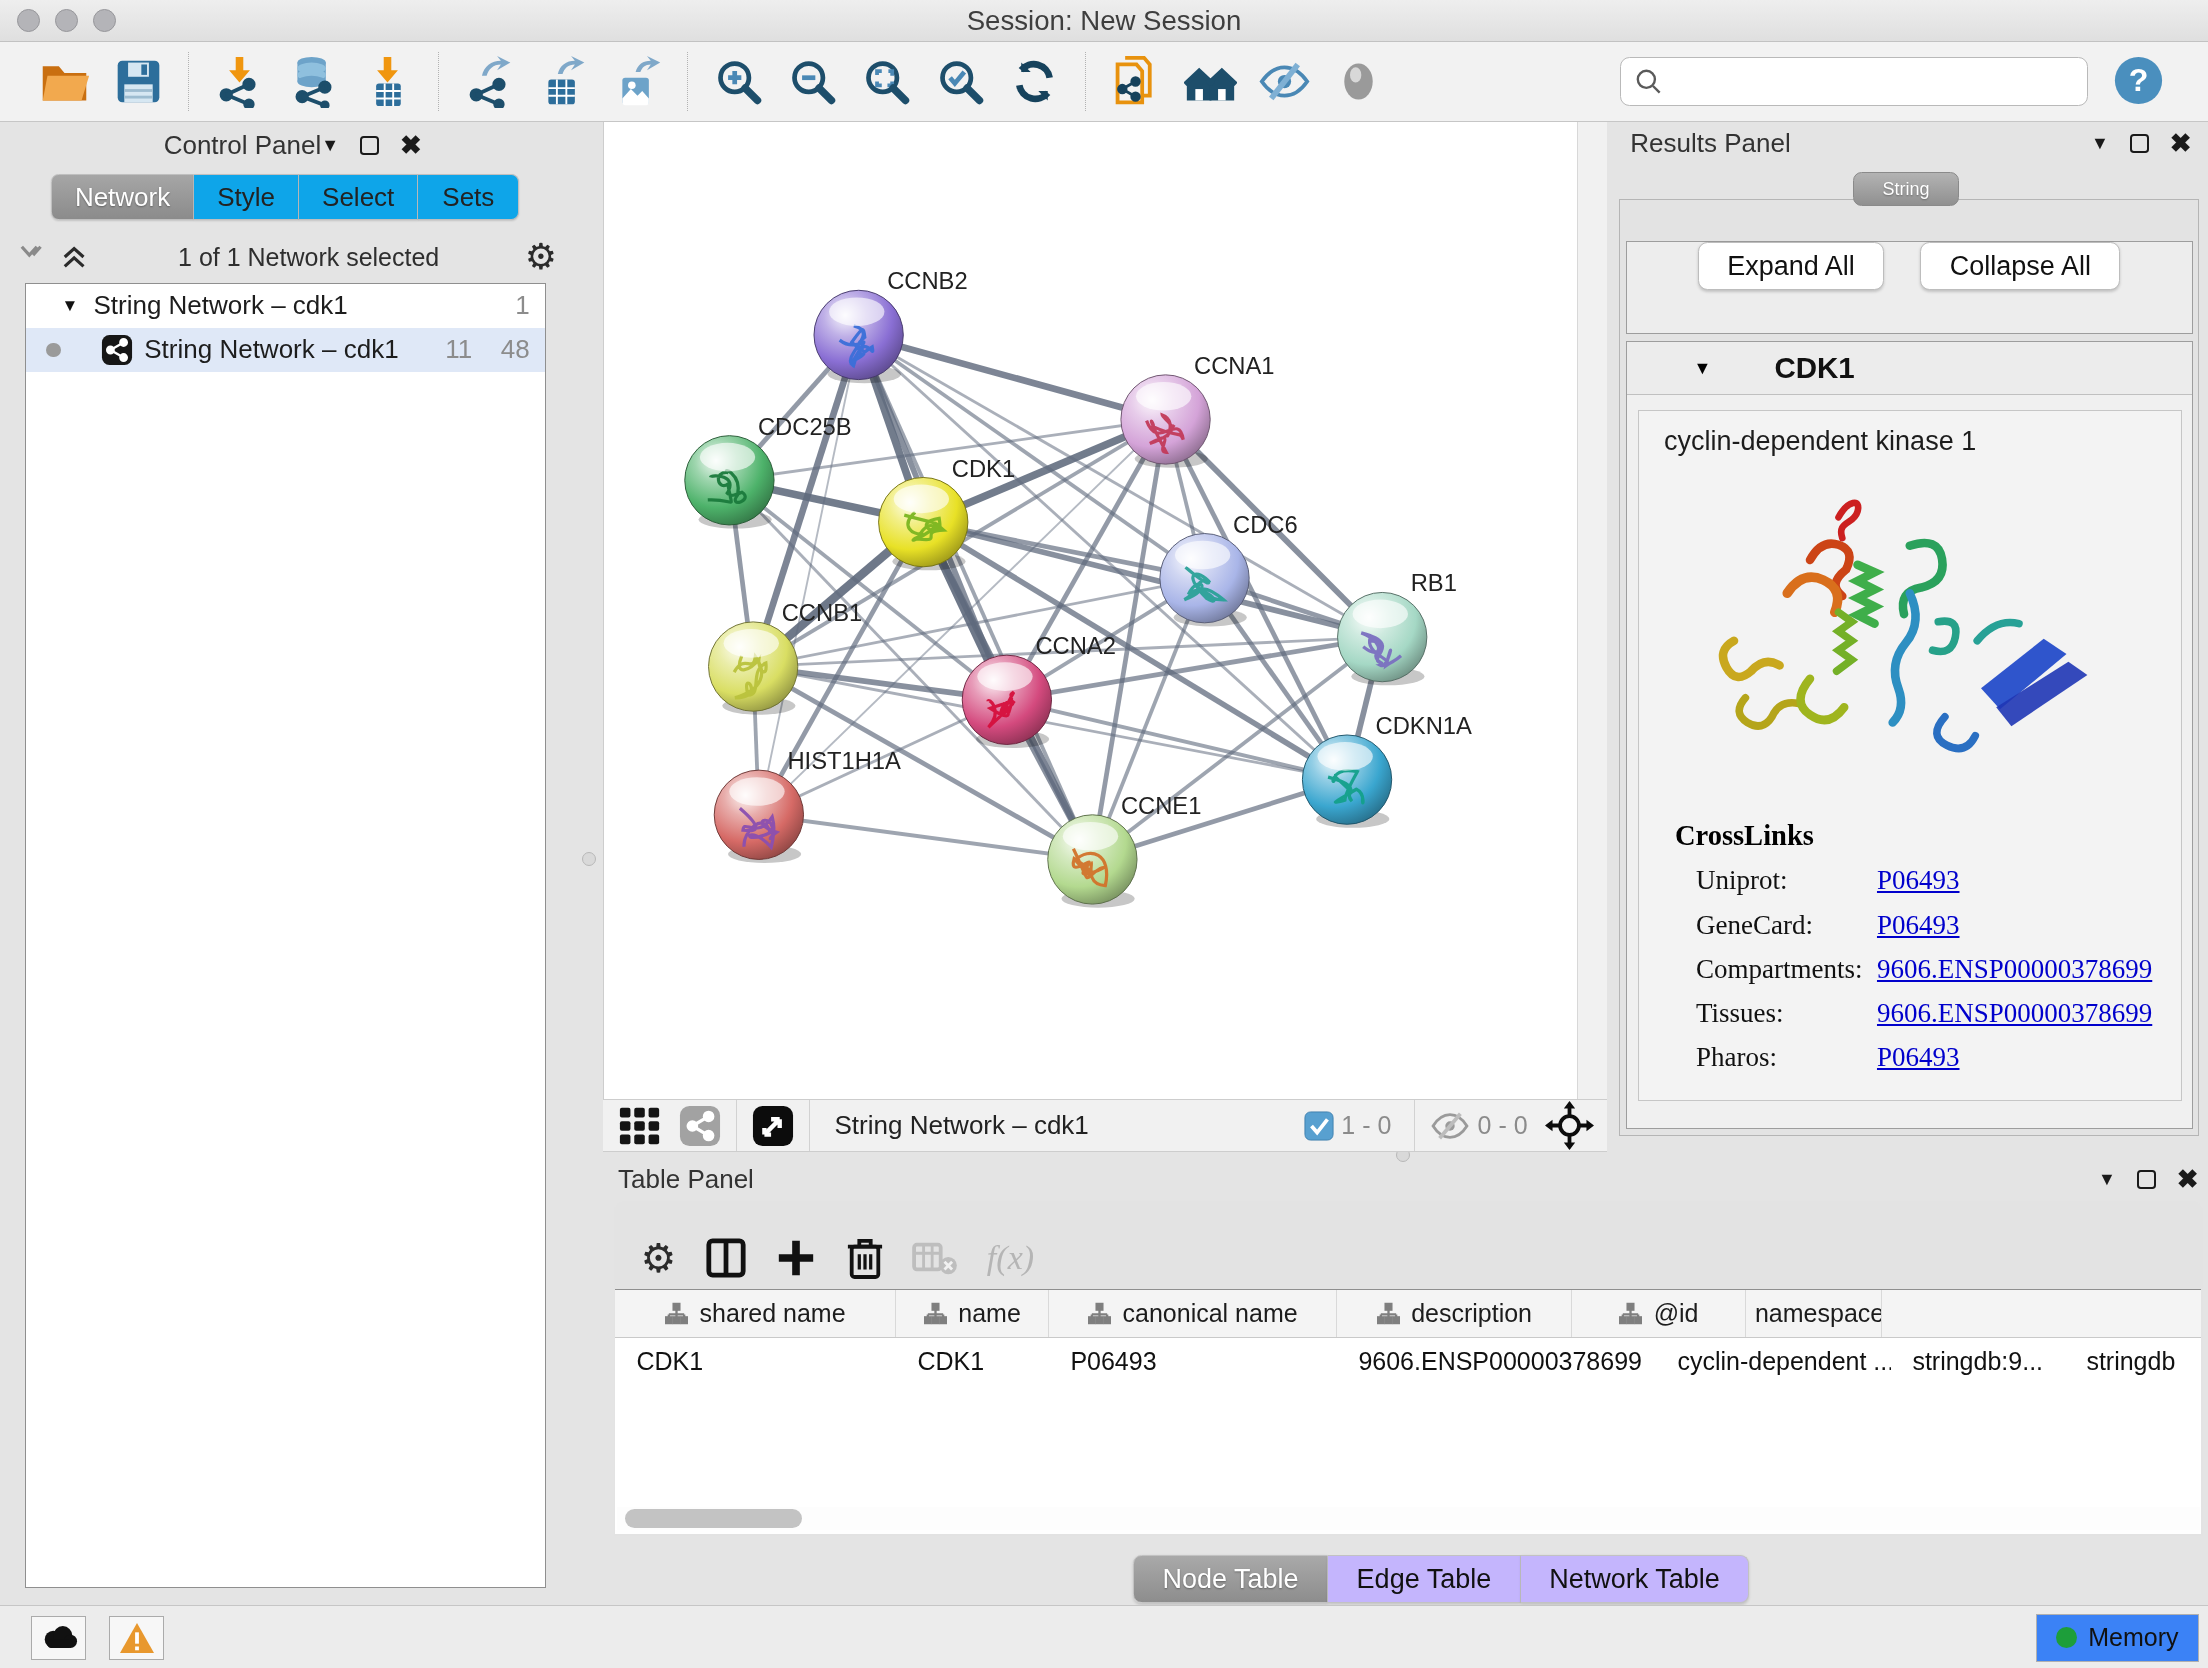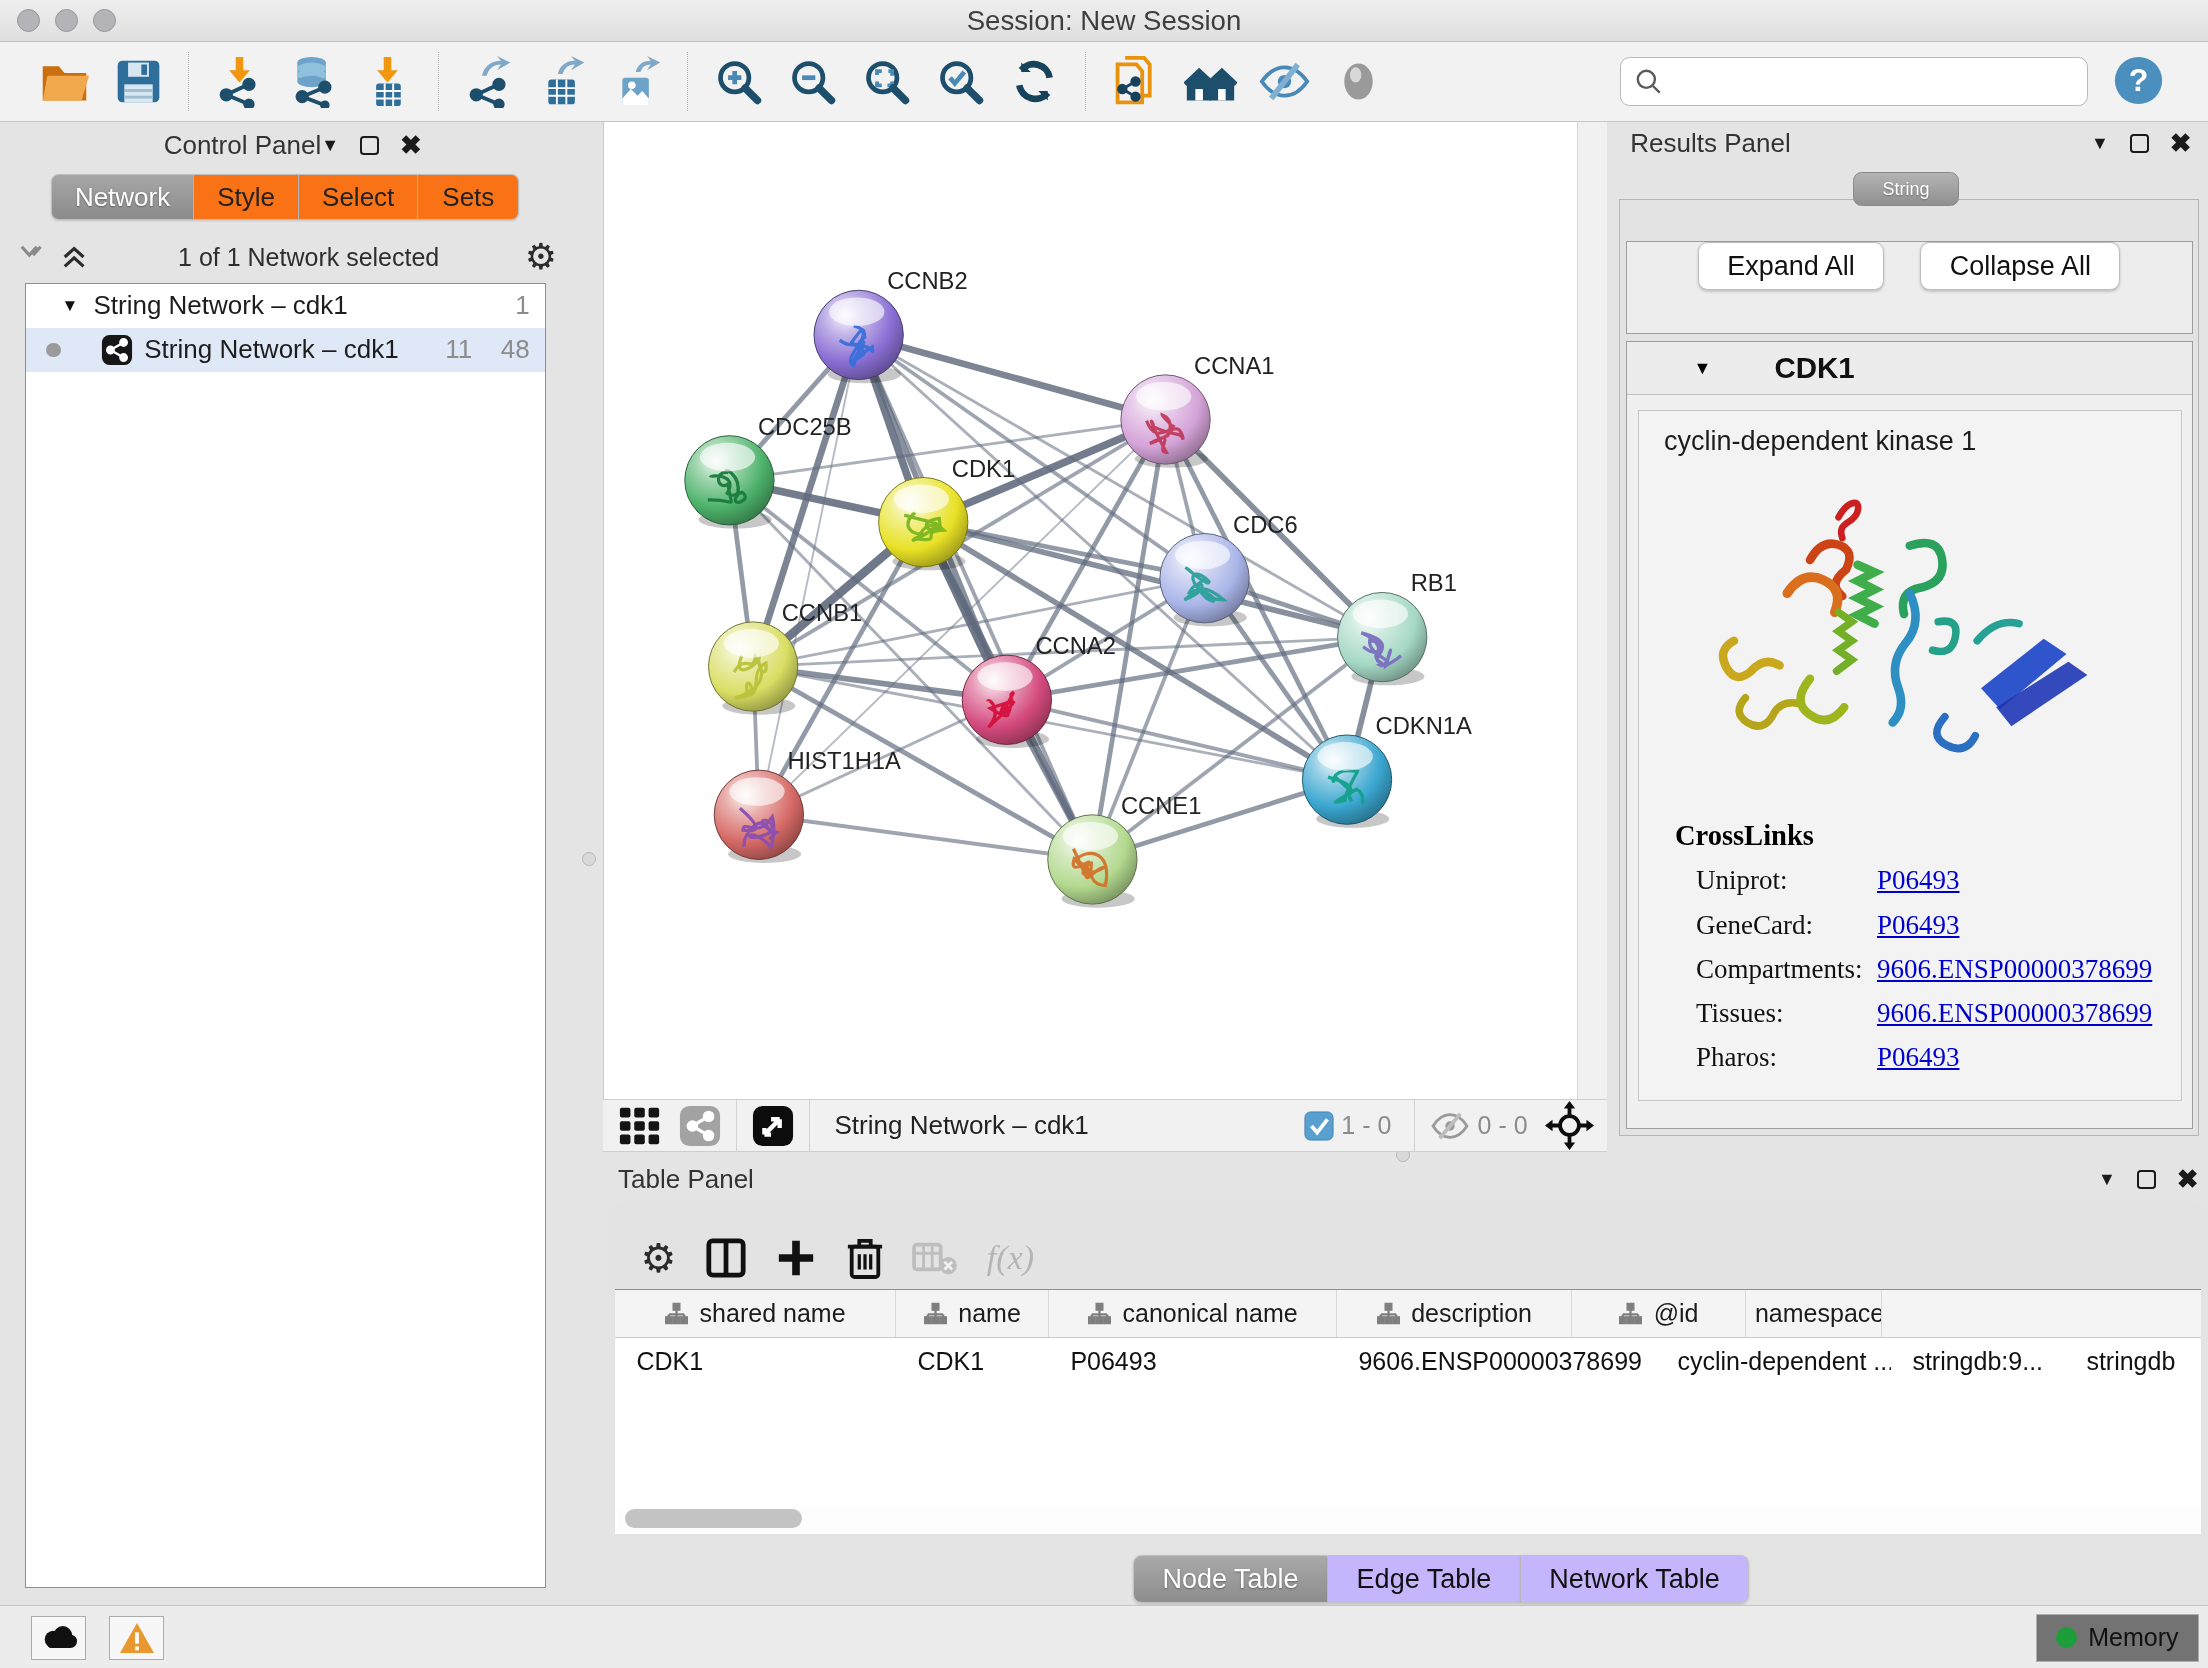--- a/index.html
+++ b/index.html
@@ -30,21 +30,21 @@
   .panel-title { font-size:26px; color:#333; }
   .panel-ctrls { display:flex; align-items:center; gap:21px; }
   .icon-dd { font-size:18px; color:#1a1a1a; line-height:1; }
   .icon-float { width:19px; height:19px; border:2.9px solid #1a1a1a; border-radius:3.8px; }
   .icon-x { font-size:26px; font-weight:bold; color:#1a1a1a; line-height:1; }
 
   
   .control-panel { left:7.6px; top:124px; width:555px; height:1442px; }
   .cp-header { display:flex; justify-content:center; align-items:center; padding:5.7px 5.7px 0 21px; }
   .seg-tabs { display:flex; justify-content:center; margin-top:13.3px; }
-  .seg { min-width:101px; padding:6.7px 23px; font-size:26px; text-align:center; background:#f97316;
+  .seg { min-width:101px; padding:6.7px 23px; font-size:26px; text-align:center; background:#0ea5e9;
     border:1px solid #bfbfbf; border-left:none; color:#222; box-shadow:0 1px 1.9px rgba(0,0,0,.15); }
   .seg:first-child { border-left:1px solid #bfbfbf; border-radius:7.6px 0 0 7.6px; }
   .seg:last-child { border-radius:0 7.6px 7.6px 0; }
   .seg.active { background:linear-gradient(#a6a6a6,#8b8b8b); color:#fff; text-shadow:0 1px 1.9px rgba(0,0,0,.35); }
   .cp-toolrow { display:flex; align-items:center; margin:19px 5.7px 7.6px 9.5px; }
   .cp-toolrow .summary { flex:1; text-align:center; font-size:25px; color:#2e2e2e; }
   .gear { font-size:36px; color:#2b2b2b; line-height:1; }
   .tree-box { margin:0 17px; height:1305px; background:#fff; border:1.9px solid #8f8f8f; }
   .tree-row { height:44px; display:flex; align-items:center; font-size:26px; color:#1d1d1d; padding:0 15px; }
   .tree-row .twisty { font-size:17px; margin:0 15px 0 21px; color:#111; }
@@ -114,21 +114,21 @@
   .tp-tab { padding:7.6px 28.5px; font-size:27px; background:#c4b5fd; color:#111; border:1px solid #c2c2c2;
     border-left:none; box-shadow:0 1.9px 2.9px rgba(0,0,0,.15); }
   .tp-tab:first-child { border-left:1px solid #c2c2c2; border-radius:8.6px 0 0 8.6px; }
   .tp-tab:last-child { border-radius:0 8.6px 8.6px 0; }
   .tp-tab.active { background:linear-gradient(#a9a9a9,#8d8d8d); color:#fff; text-shadow:0 1px 1.9px rgba(0,0,0,.35); }
 
   
   .statusbar { left:0; top:1605px; width:2208px; height:63px; background:#ececec; border-top:1px solid #c6c6c6; }
   .sb-btn { position:absolute; top:9.5px; width:55px; height:44px; background:#f7f7f7; border:1.9px solid #ababab;
     display:flex; align-items:center; justify-content:center; }
-  .memory-btn { position:absolute; right:9.5px; top:7.6px; height:48px; padding:0 19px; background:#737373;
+  .memory-btn { position:absolute; right:9.5px; top:7.6px; height:48px; padding:0 19px; background:#3b82f6;
     border:1.9px solid #b0b0b0; display:flex; align-items:center; gap:11.4px; font-size:25px; color:#111; }
   .memdot { width:21px; height:21px; border-radius:50%; background:#1d9e3a; }
 
   .fx { font-family:"Liberation Serif", serif; font-style:italic; font-size:34px; color:#b5b5b5; }
 </style>
 </head>
 <body>
 
 <div class="abs titlebar">
   <span class="traffic"></span>

